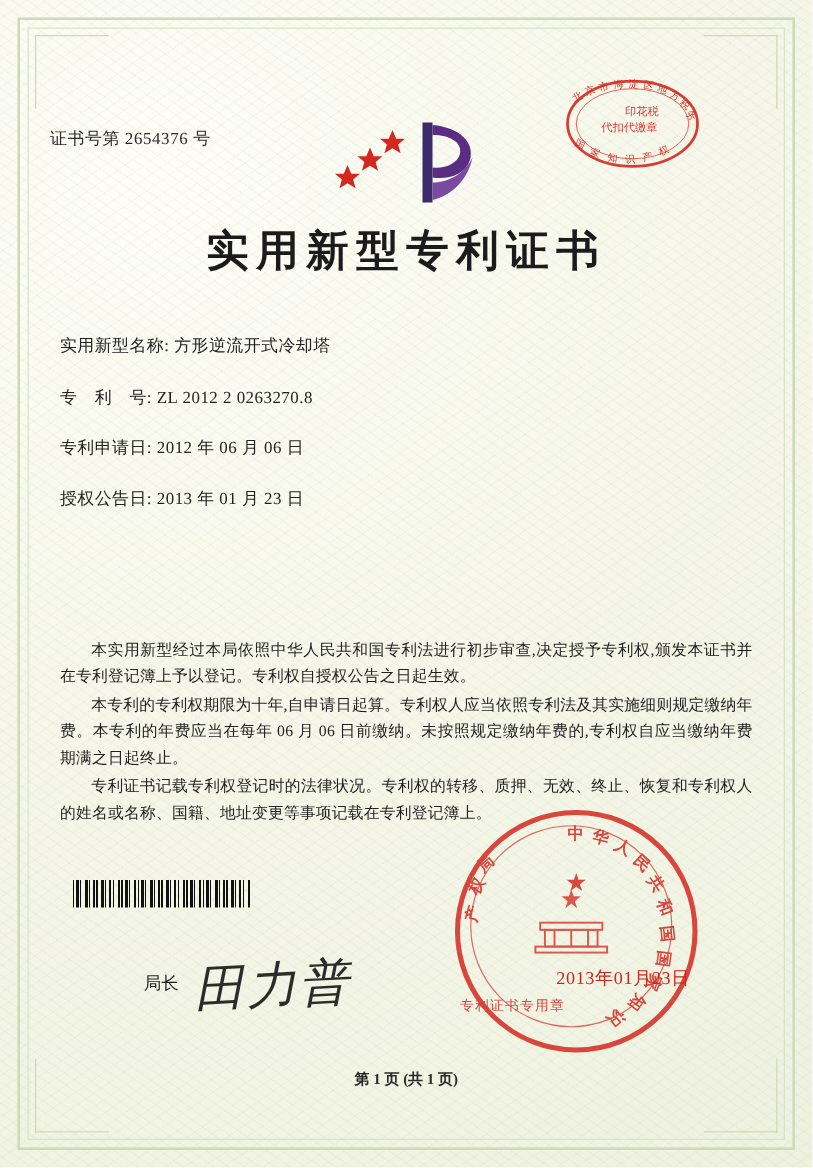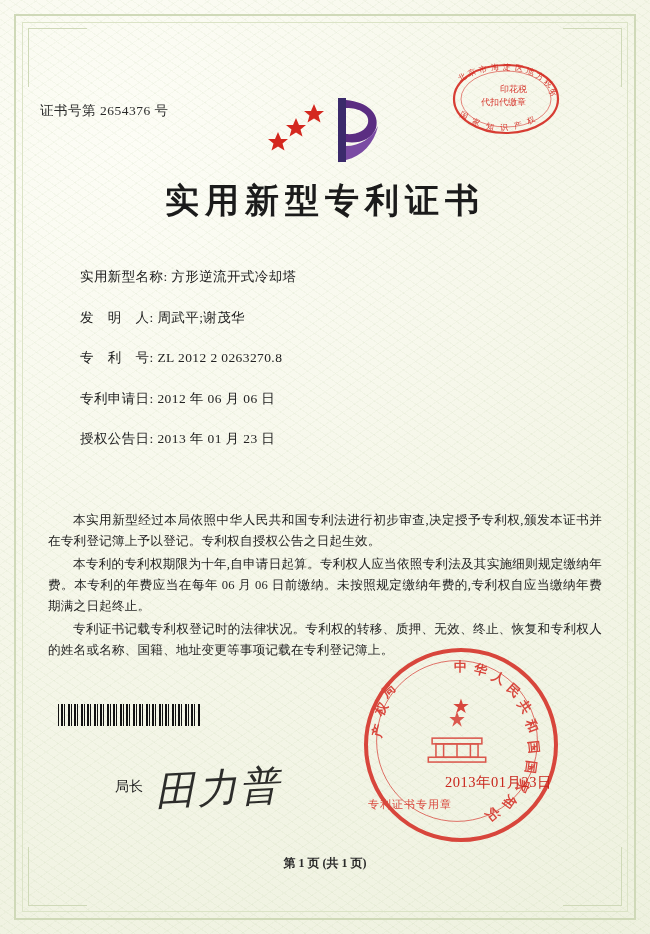--- a/index.html
+++ b/index.html
@@ -119,21 +119,20 @@
     letter-spacing: 6px;
     color: #1b1b1b;
     font-family: "Liberation Serif", serif;
   }
 
   .fields {
     position: absolute;
     left: 8px;
     right: 0;
     top: 228px;
-    margin-left: 32px;
   }
   .field-row {
     font-size: 13.5px;
     color: #222;
     margin-bottom: 22.5px;
     letter-spacing: 0.4px;
     white-space: nowrap;
   }
   .field-label {
     display: inline-block;
@@ -307,24 +306,20 @@
         <div style="position:absolute;left:77px;top:53px;font-size:8px;transform:rotate(-22deg);">权</div>
       </div>
     </div>
 
     <div class="title">实用新型专利证书</div>
 
     <div class="fields">
       <div class="field-row">
         <span class="field-label">实用新型名称:</span>
         <span class="field-value">方形逆流开式冷却塔</span>
-      </div>
-      <div class="field-row">
-        <span class="field-label">发　明　人:</span>
-        <span class="field-value">周武平;谢茂华</span>
       </div>
       <div class="field-row">
         <span class="field-label">专　利　号:</span>
         <span class="field-value">ZL 2012 2 0263270.8</span>
       </div>
       <div class="field-row">
         <span class="field-label">专利申请日:</span>
         <span class="field-value">2012 年 06 月 06 日</span>
       </div>
       <div class="field-row">

